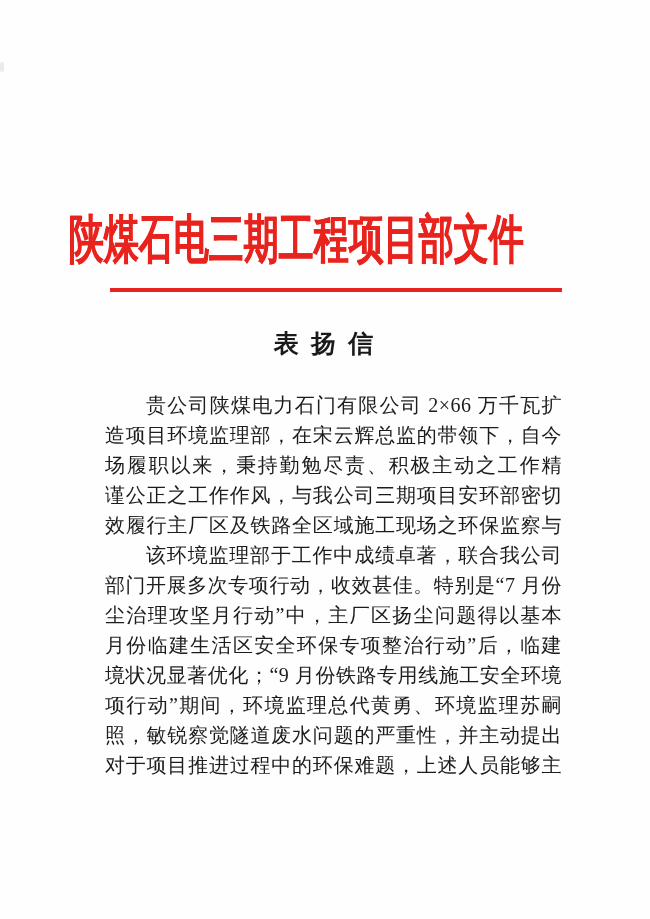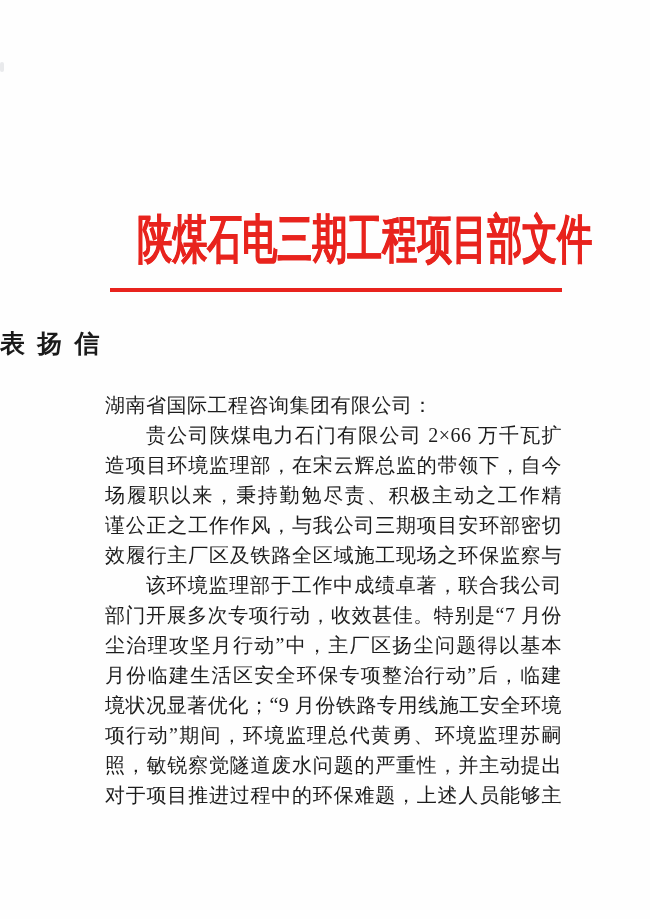--- a/index.html
+++ b/index.html
@@ -24,21 +24,21 @@
     height: 10px;
     background: #e9eaec;
     border-radius: 2px;
   }
   
   .letterhead {
     position: absolute;
     top: 213px;
     left: 0;
     width: 592px;
-    text-align: right;
+    text-align: center;
     line-height: 53px;
     height: 53px;
   }
   .letterhead span {
     display: inline-block;
     font-size: 35px;
     font-weight: bold;
     color: #e8231d;
     transform: scaleY(1.5);
     transform-origin: center center;
@@ -54,21 +54,21 @@
     width: 452px;
     height: 4px;
     background: #e8231d;
   }
   
   .doc-title {
     position: absolute;
     top: 328px;
     left: 0;
     width: 650px;
-    text-align: left;
+    text-align: center;
     font-size: 25px;
     font-weight: bold;
     color: #1a1a1a;
     letter-spacing: 3px;
     line-height: 32px;
   }
   
   .body-text {
     position: absolute;
     top: 390px;
@@ -106,21 +106,20 @@
 
   <div class="letterhead">
     <span>陕煤石电三期工程项目部文件</span>
   </div>
 
   <div class="red-rule"></div>
 
   <div class="doc-title">表 扬 信</div>
 
   <div class="body-text">
-    <div class="line">湖南省国际工程咨询集团有限公司：</div>
     <div class="line indent just">贵公司陕煤电力石门有限公司 2×66 万千瓦扩能升级改</div>
     <div class="line just">造项目环境监理部，在宋云辉总监的带领下，自今年 4 月入</div>
     <div class="line just">场履职以来，秉持勤勉尽责、积极主动之工作精神，保持严</div>
     <div class="line just">谨公正之工作作风，与我公司三期项目安环部密切协同，高</div>
     <div class="line just">效履行主厂区及铁路全区域施工现场之环保监察与整改督</div>
     <div class="line indent just">该环境监理部于工作中成绩卓著，联合我公司相关职能</div>
     <div class="line just">部门开展多次专项行动，收效甚佳。特别是“7 月份现场扬</div>
     <div class="line just">尘治理攻坚月行动”中，主厂区扬尘问题得以基本管控；“8</div>
     <div class="line just">月份临建生活区安全环保专项整治行动”后，临建生活区环</div>
     <div class="line just">境状况显著优化；“9 月份铁路专用线施工安全环境整治专</div>

